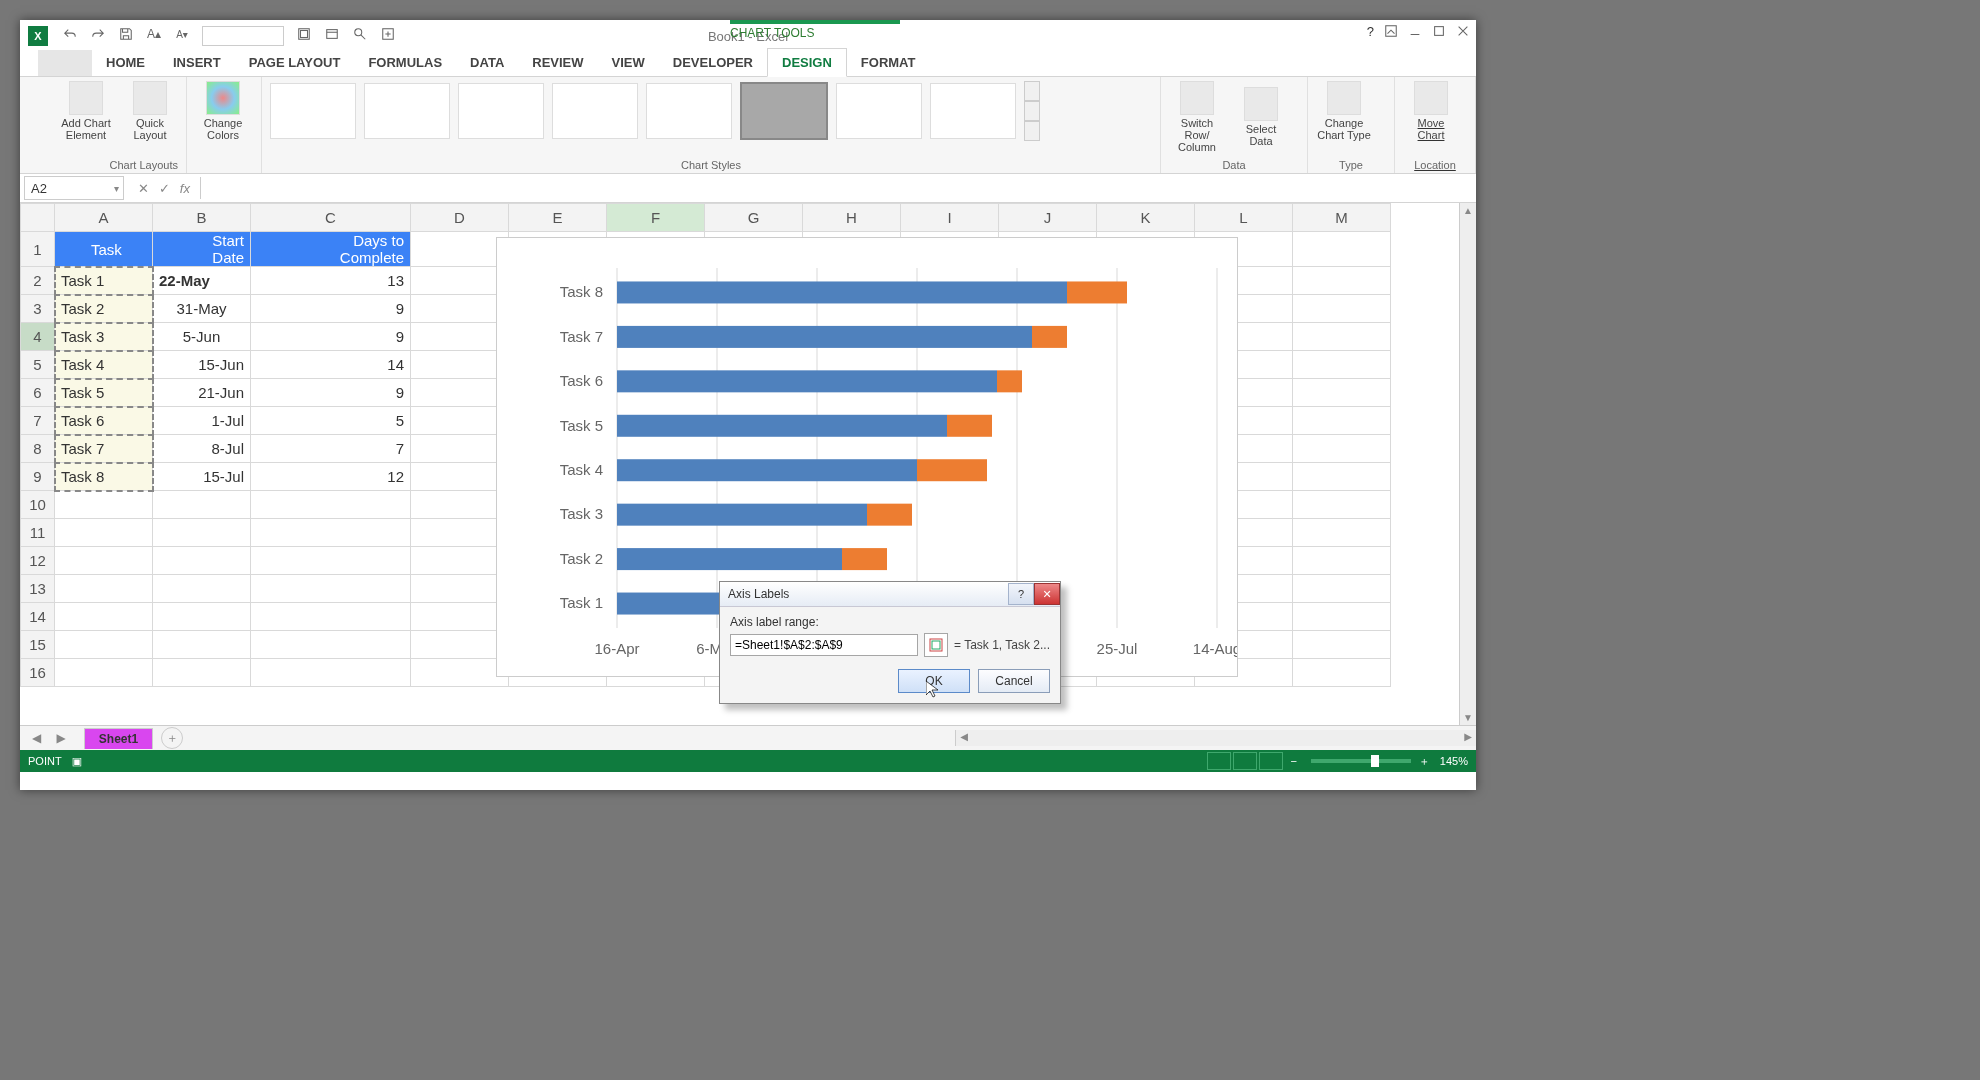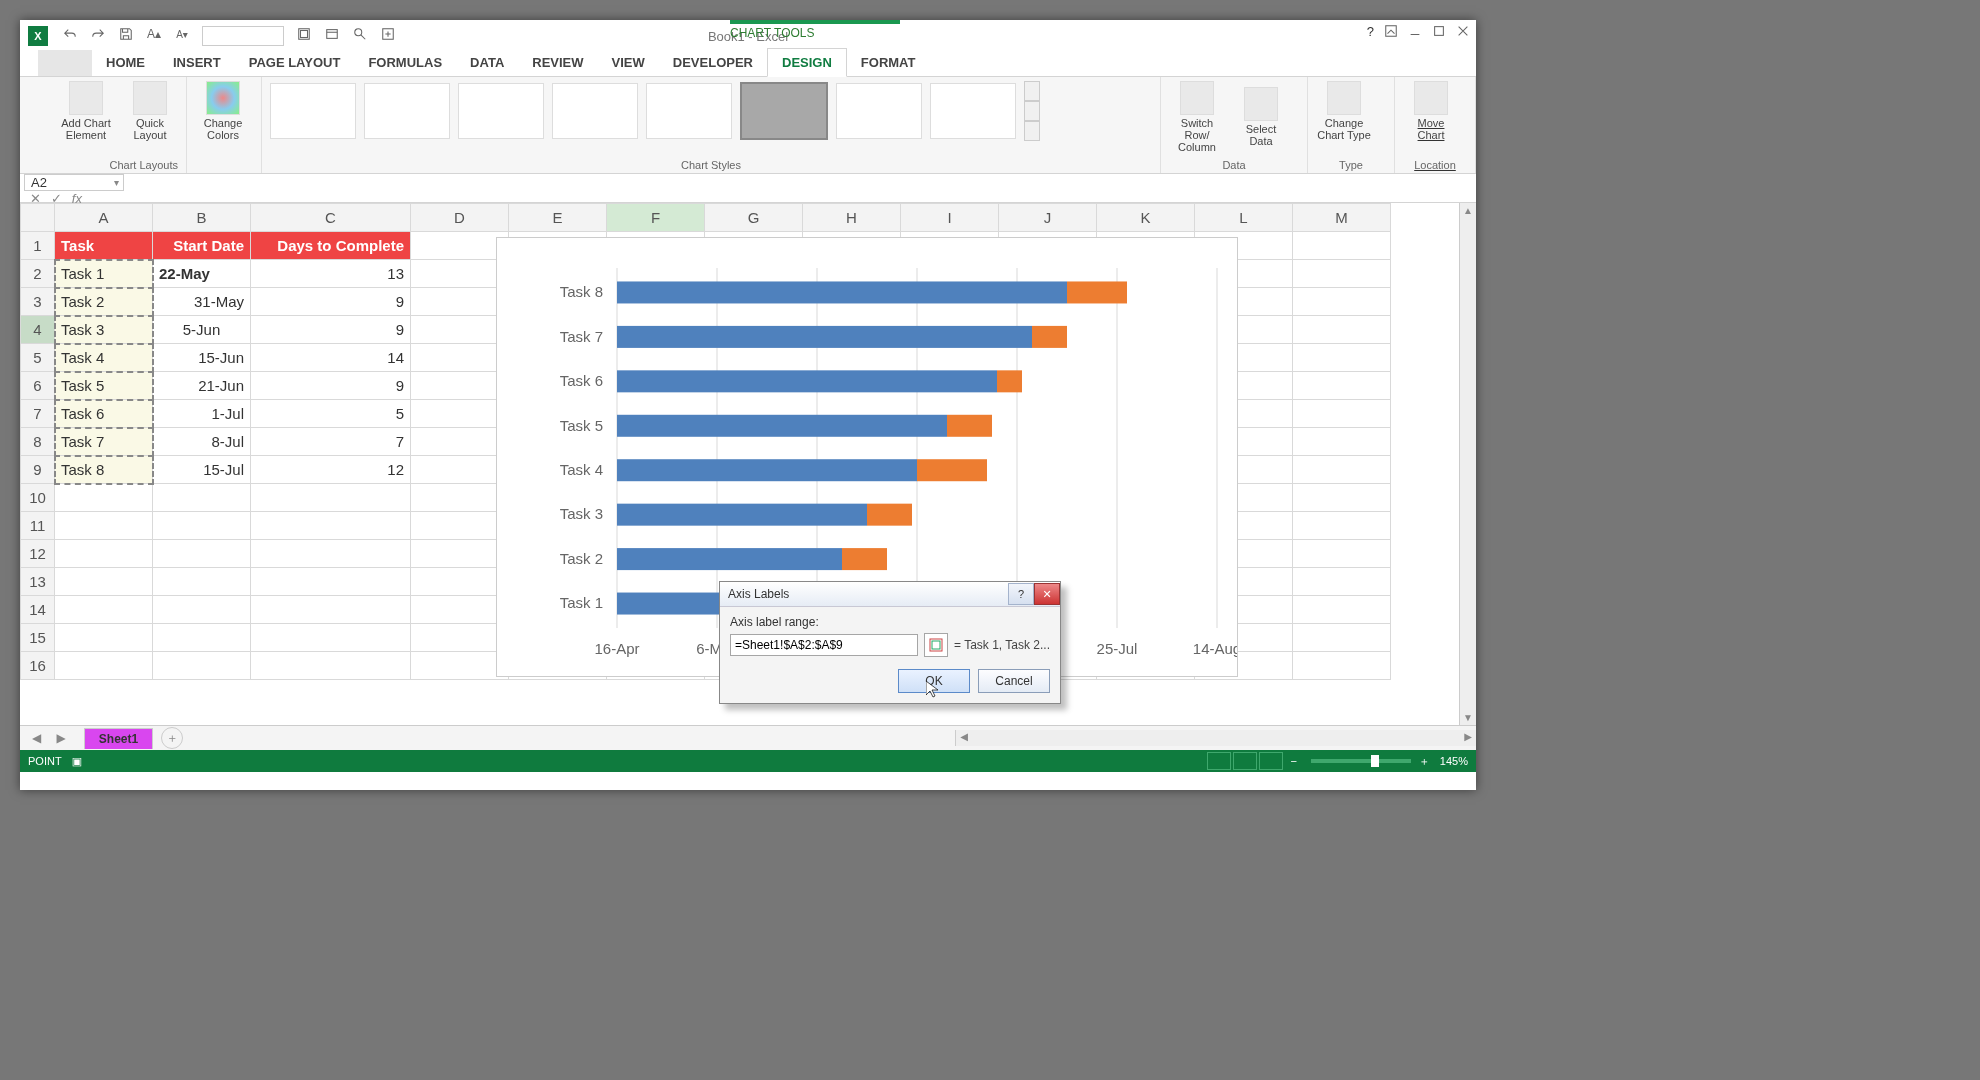--- a/index.html
+++ b/index.html
@@ -30,36 +30,36 @@
   .grp .row { display:flex; gap:8px; align-items:center; }
   .bigbtn { width:56px; text-align:center; font-size:11px; color:#444; line-height:1.1; }
   .bigbtn .ic { width:32px; height:32px; margin:0 auto 2px; background:#e9e9e9; border:1px solid #ddd; }
   .styles-gallery { display:flex; gap:6px; align-items:center; }
   .styles-gallery .thumb { width:84px; height:54px; background:#fff; border:1px solid #ddd; }
   .styles-gallery .thumb.sel { background:#a8a8a8; border:2px solid #888; }
   .styles-spin { width:16px; display:flex; flex-direction:column; }
   .styles-spin div { height:18px; border:1px solid #ccc; background:#f0f0f0; }
 
   
-  .fxbar { height:28px; border-bottom:1px solid #d4d4d4; display:flex; align-items:flex-start;flex-direction:column; }
+  .fxbar { height:28px; border-bottom:1px solid #d4d4d4; display:flex; align-items:center; }
   .namebox { width:92px; height:22px; margin:0 4px; border:1px solid #ccc; padding-left:6px; display:flex; align-items:center; position:relative; font-size:13px; }
   .namebox::after { content:"▾"; position:absolute; right:4px; color:#888; font-size:10px; }
   .fxicons { display:flex; gap:10px; padding:0 10px; color:#888; }
   .fxinput { flex:1; height:22px; border-left:1px solid #ccc; }
 
   
   .gridwrap { position:relative; height:522px; overflow:hidden; }
   table.grid { border-collapse:collapse; table-layout:fixed; }
   .grid th, .grid td { border:1px solid #d9d9d9; font-size:15px; height:28px; box-sizing:border-box; }
   .grid th { background:#f3f3f3; font-weight:normal; color:#555; }
   .corner { width:34px; }
   .colh { font-size:14px; }
   .rowh { width:34px; text-align:center; font-size:13px; }
   .cell { padding:0 6px; }
-  .hdrcell { background:#ef4444; color:#fff; font-weight:700; }
+  .hdrcell { background:#3b82f6; color:#fff; font-weight:400;padding-left:36px; }
   .colh.colF { background:#d4ead4; }
   .rowh.sel { background:#c7dcc7; }
   .selA { outline:2px dashed #888; outline-offset:-1px; background:#faf9e6; }
 
   
   .chart { position:absolute; left:476px; top:34px; width:740px; height:438px; background:#fff; border:1px solid #ccc; }
   .chart svg { width:100%; height:100%; }
   .chart .ylbl { font-size:15px; fill:#666; }
   .chart .xlbl { font-size:15px; fill:#666; text-anchor:middle; }
 
@@ -301,21 +301,21 @@
             <td class="cell"></td>
             <td class="cell"></td>
             <td class="cell"></td>
             <td class="cell"></td>
             <td class="cell"></td>
             <td class="cell"></td>
           </tr>
           <tr>
             <th class="rowh">3</th>
             <td class="cell selA">Task 2</td>
-            <td class="cell" style="text-align: right;">31-May</td>
+            <td class="cell" style="text-align: center;">31-May</td>
             <td class="cell" style="text-align: right;">9</td>
             <td class="cell"></td>
             <td class="cell"></td>
             <td class="cell"></td>
             <td class="cell"></td>
             <td class="cell"></td>
             <td class="cell"></td>
             <td class="cell"></td>
             <td class="cell"></td>
             <td class="cell"></td>

